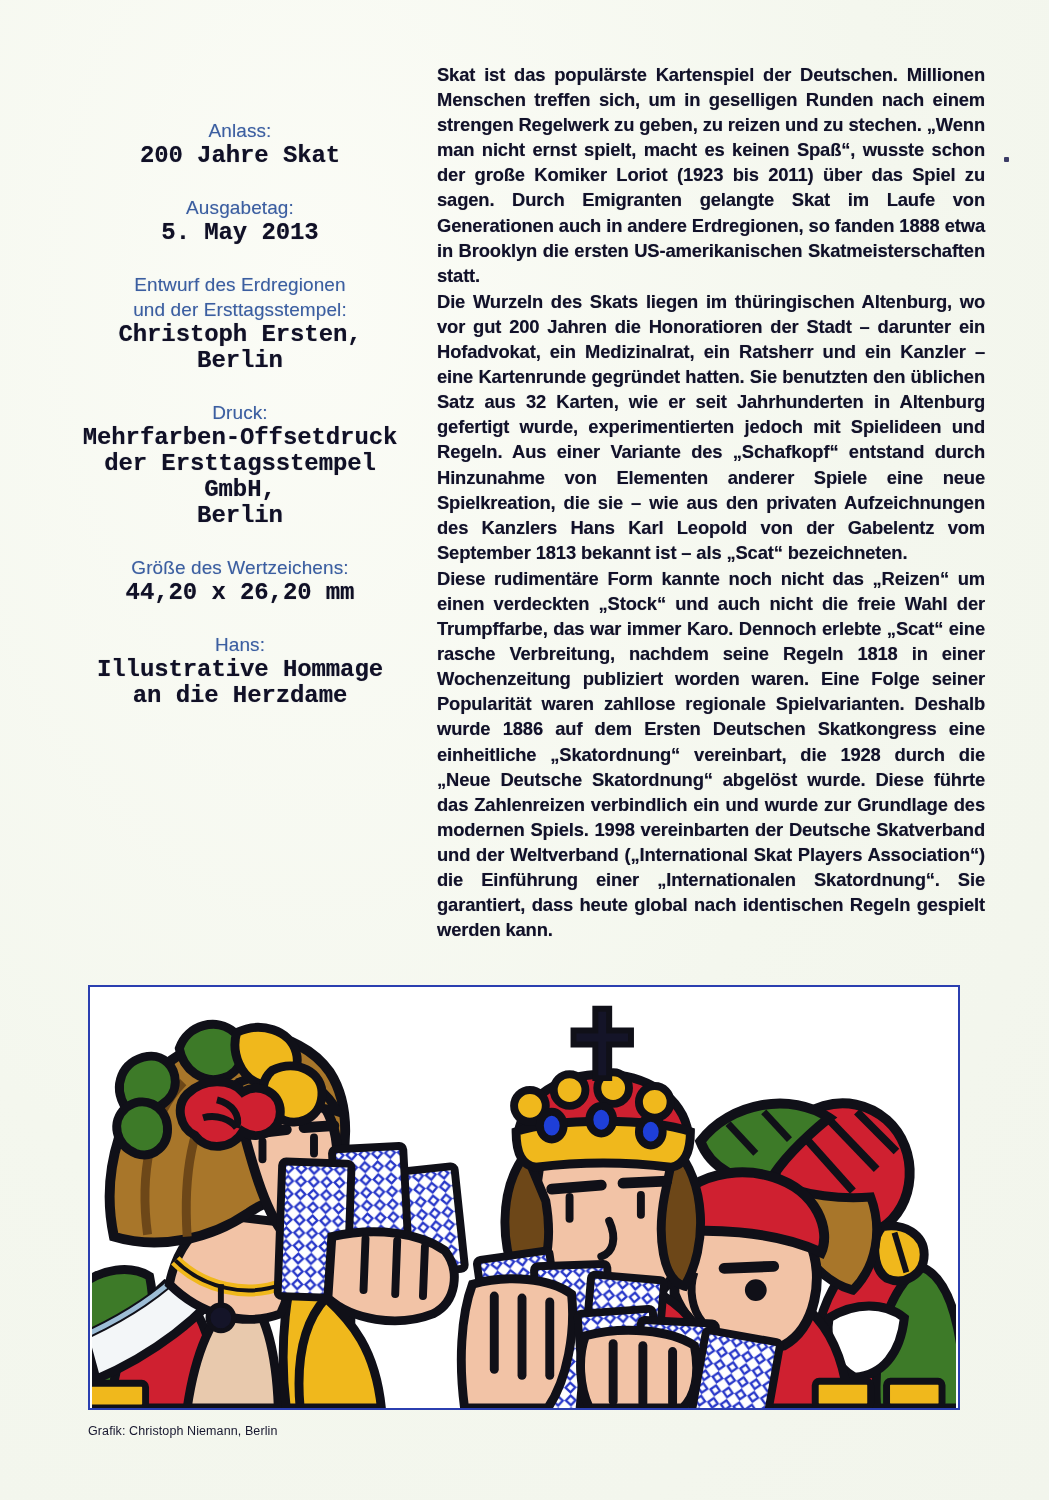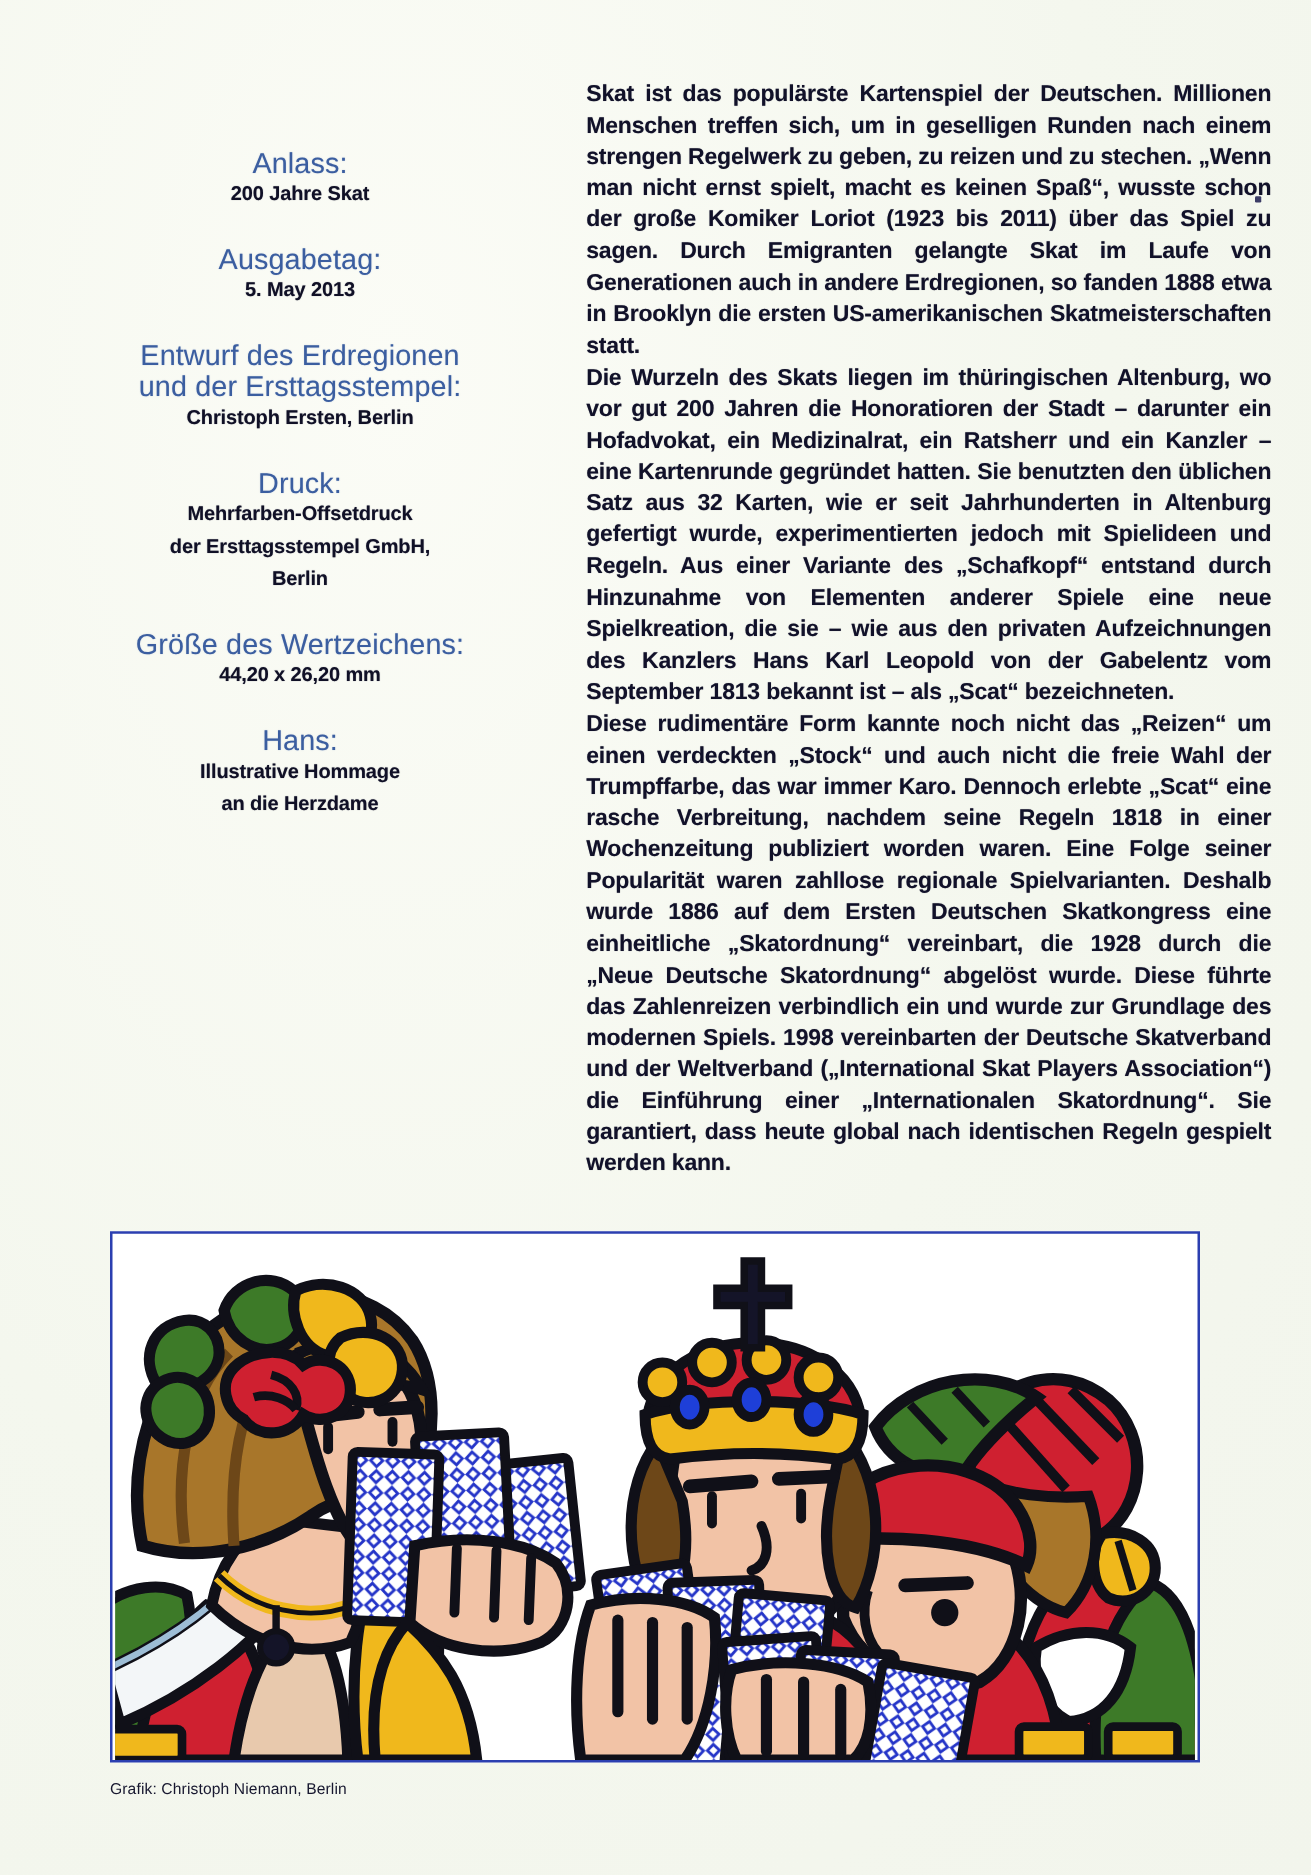--- a/index.html
+++ b/index.html
@@ -30,42 +30,42 @@
   .left-col {
     position: absolute;
     left: 70px;
     top: 118px;
     width: 340px;
     text-align: center;
   }
   .spec-block { margin-bottom: 26px; }
   .spec-label {
     color: #3b5ea0;
-    font-size: 23px;
+    font-size: 19px;
     line-height: 25px;
     letter-spacing: .1px;
     font-weight: 400;
     text-shadow: 0 0 1px rgba(60,95,165,.35);
   }
   .spec-value {
     color: #101026;
-    font-size: 16px;
+    font-size: 24px;
     line-height: 26px;
     font-weight: 700;
     letter-spacing: -.1px;
     text-shadow: 0 0 .8px rgba(20,20,46,.5);
+    font-family: Liberation Mono, monospace;
   }
 
   
   .right-col {
     position: absolute;
     left: 437px;
     top: 62px;
     width: 548px;
-    margin-left: 32px;
   }
   .para {
     font-size: 18.4px;
     line-height: 25.1px;
     text-align: justify;
     text-justify: inter-word;
     font-weight: 700;
     letter-spacing: -.15px;
     color: #111129;
     margin: 0 0 1px 0;

